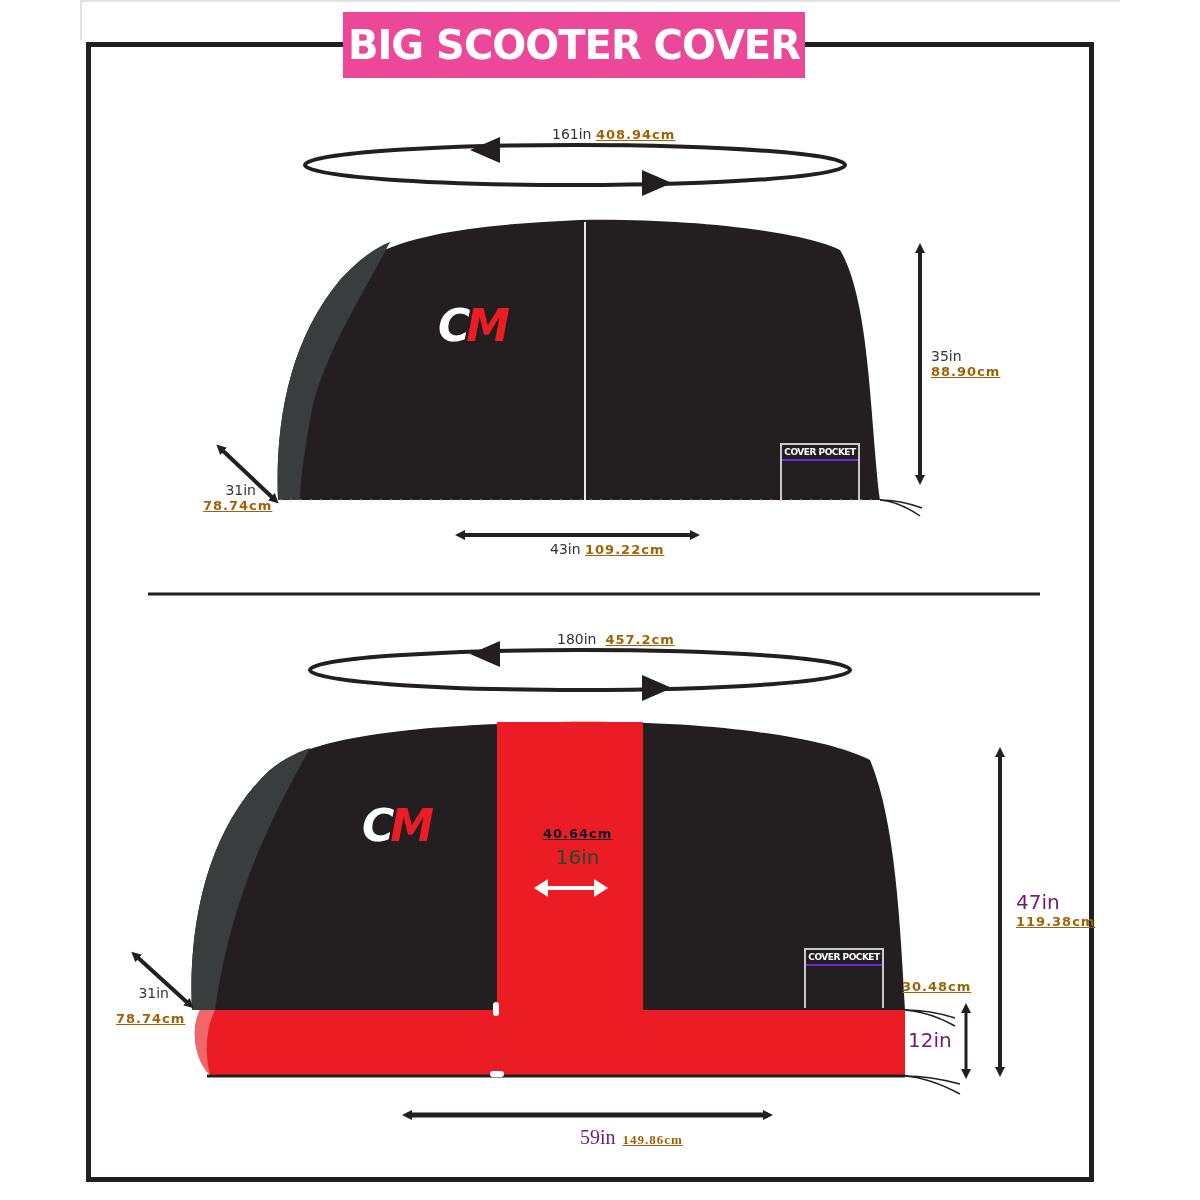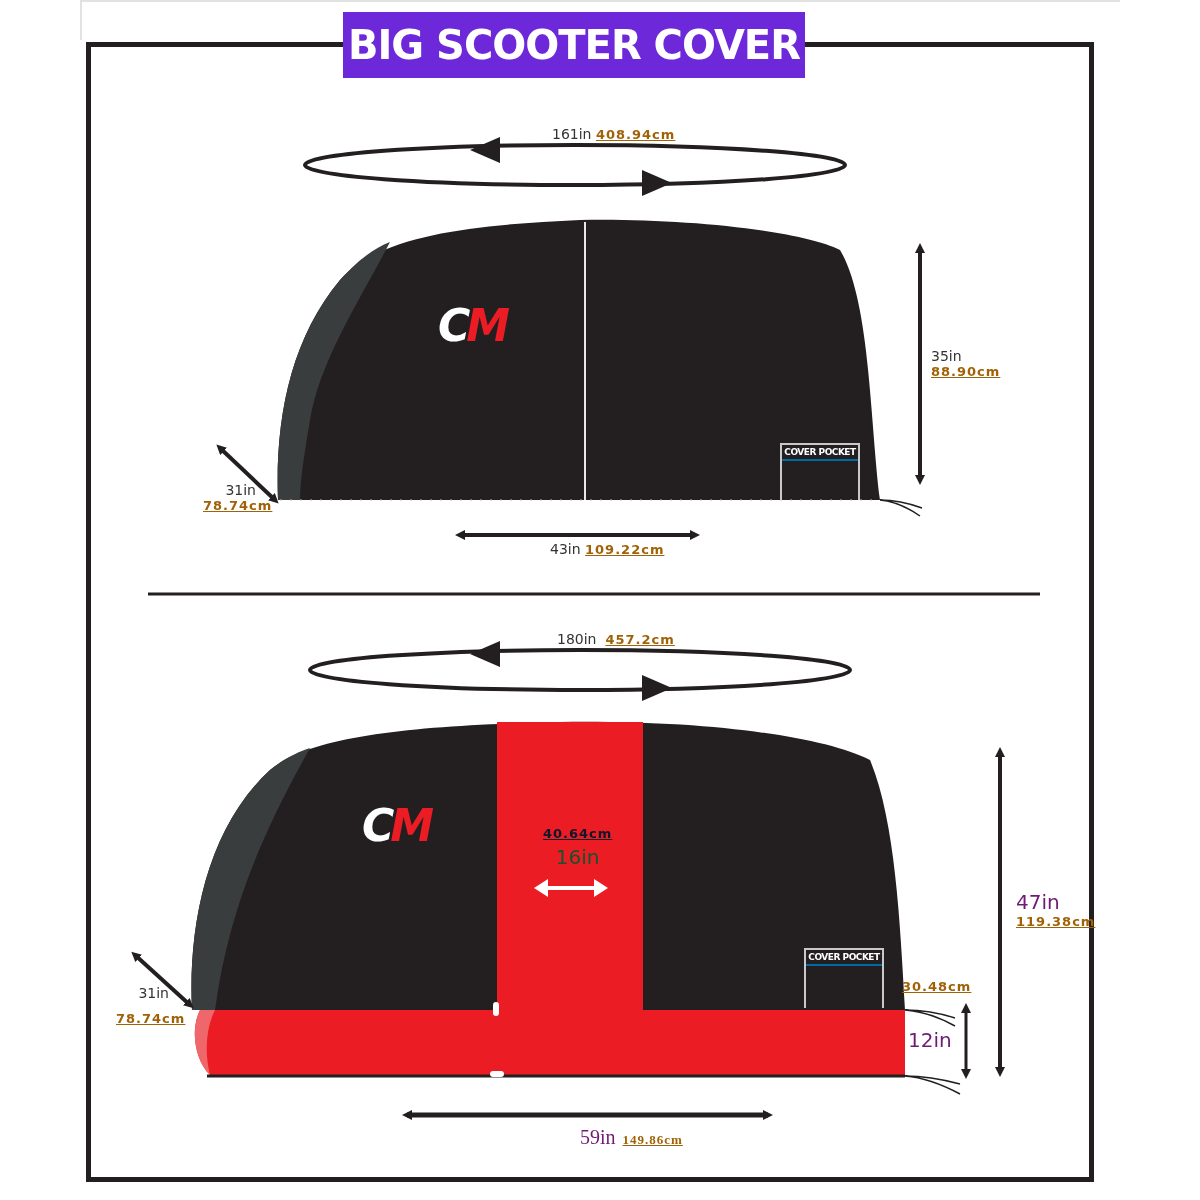--- a/index.html
+++ b/index.html
@@ -1,27 +1,27 @@
 <!DOCTYPE html>
 <html><head>
 <meta charset="utf-8">
 <style>
   html, body { margin: 0; padding: 0; background: #ffffff; }
   body { width: 1200px; height: 1200px; position: relative; overflow: hidden; font-family: "DejaVu Sans", sans-serif; }
   .frame-top { position: absolute; left: 80px; top: 0; width: 1040px; height: 2px; background: #e2e2e2; }
   .frame-left { position: absolute; left: 80px; top: 0; width: 2px; height: 40px; background: #e2e2e2; }
   .border { position: absolute; left: 86px; top: 42px; width: 1008px; height: 1140px; border: 5px solid #231f20; box-sizing: border-box; }
-  .title-box { position: absolute; left: 343px; top: 12px; width: 462px; height: 66px; background: #6d28d9; display: flex; align-items: center; justify-content: center; }
+  .title-box { position: absolute; left: 343px; top: 12px; width: 462px; height: 66px; background: #ec4899; display: flex; align-items: center; justify-content: center; }
   .title-text { color: #ffffff; font-family: "DejaVu Sans", sans-serif; font-weight: bold; font-size: 40px; letter-spacing: -1px; }
   svg.diagram { position: absolute; left: 0; top: 0; }
   .lbl { position: absolute; font-size: 14px; color: #333; white-space: nowrap; }
   .cm { color: #a16207; text-decoration: underline; font-weight: bold; font-size: 13px; letter-spacing: 1px; }
   .big { font-size: 20px; color: #701a75; }
   .pocket { position: absolute; border: 2px solid #c8c8c8; border-bottom: none; box-sizing: border-box; }
-  .pocket-label { display: block; border-bottom: 2px solid #0369a1; color: #fff; font-size: 9px; text-align: center; padding: 2px 0; font-weight: bold; letter-spacing: -0.5px; }
+  .pocket-label { display: block; border-bottom: 2px solid #6d28d9; color: #fff; font-size: 9px; text-align: center; padding: 2px 0; font-weight: bold; letter-spacing: -0.5px; }
   .logo { position: absolute; font-weight: bold; font-style: italic; font-size: 44px; letter-spacing: -4px; }
   .logo .c { color: #ffffff; }
   .logo .m { color: #ec1c24; }
 </style>
 </head>
 <body>
 
 <div class="frame-top"></div>
 <div class="frame-left"></div>
 <div class="border"></div>

